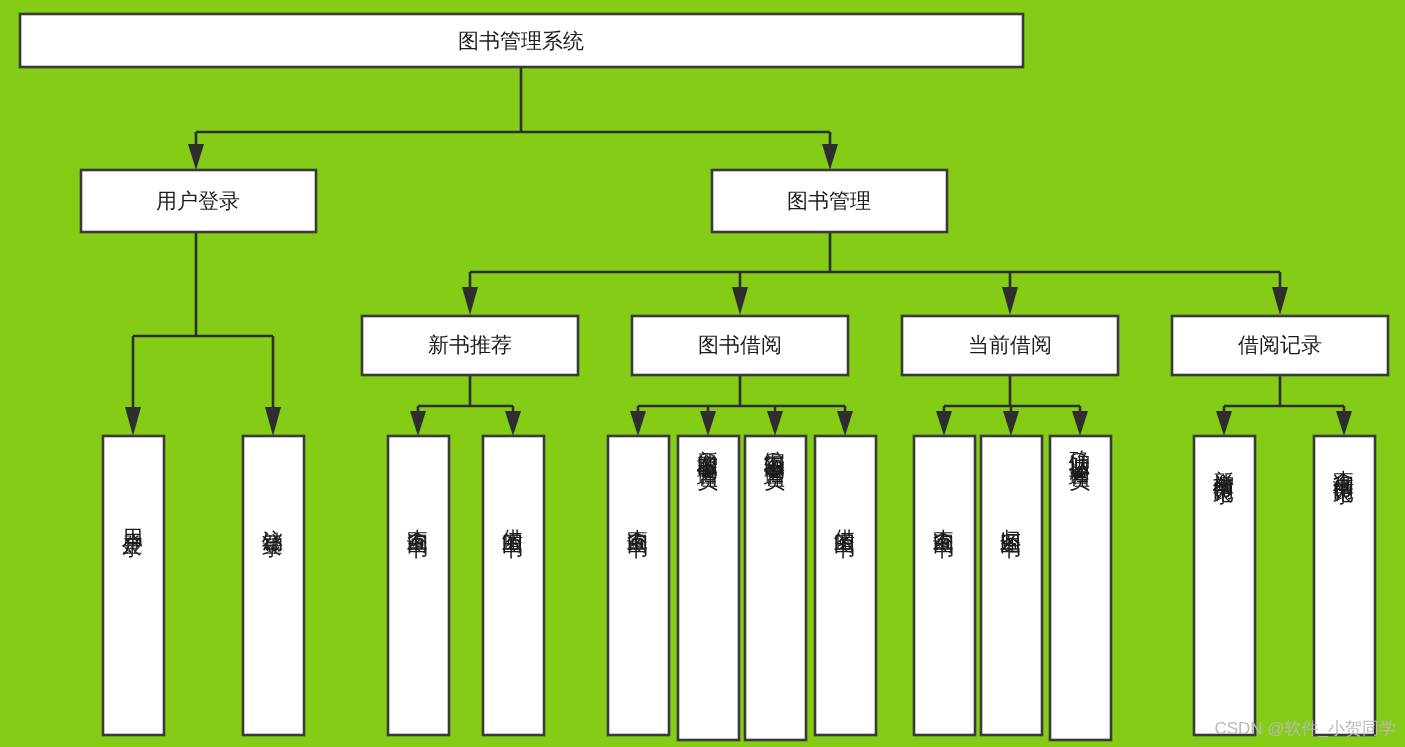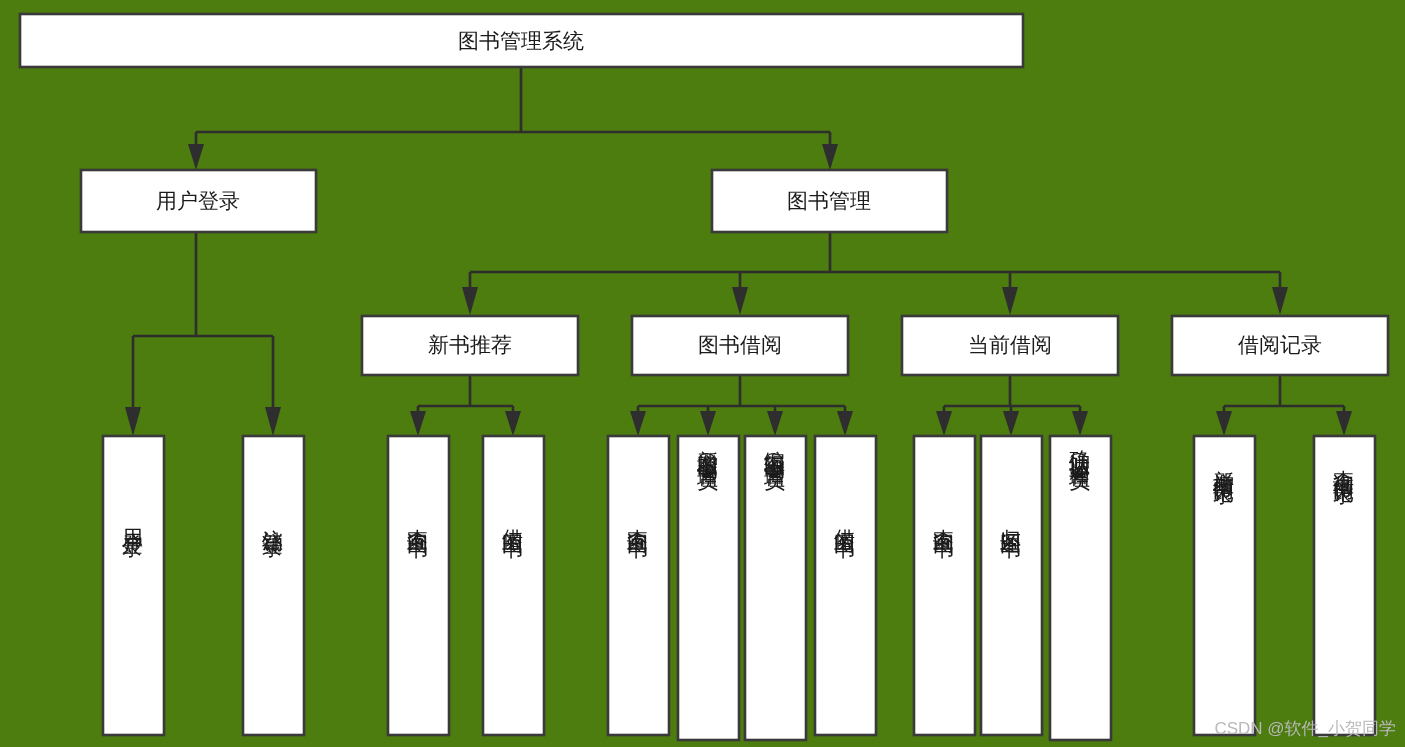--- a/index.html
+++ b/index.html
@@ -7,21 +7,21 @@
     padding: 0;
     background: #ffffff;
   }
   body {
     font-family: "Liberation Sans", "DejaVu Sans", sans-serif;
   }
   #diagram-root {
     position: relative;
     width: 1405px;
     height: 747px;
-    background: #4d7c0f;
+    background: #84cc16;
     overflow: hidden;
   }
   svg#tree-svg {
     position: absolute;
     top: 0;
     left: 0;
     width: 1405px;
     height: 747px;
     display: block;
   }

